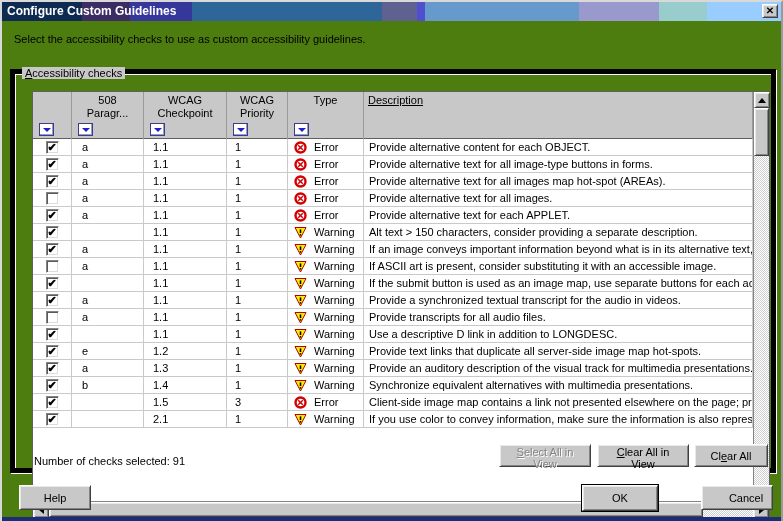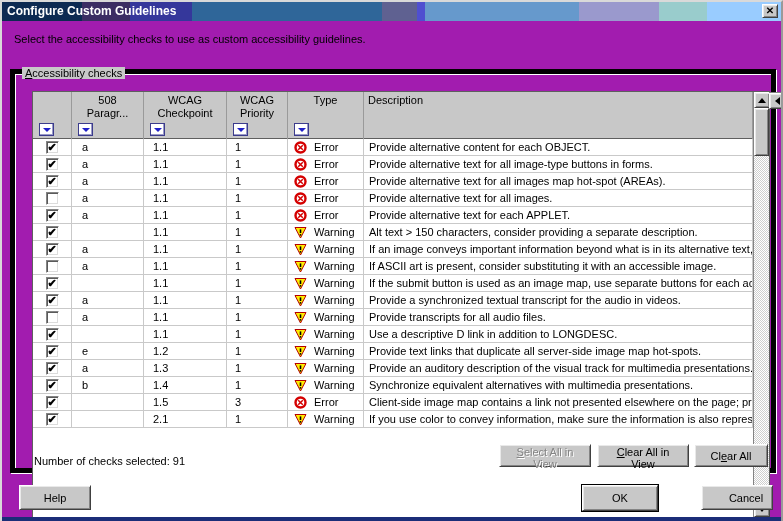--- a/index.html
+++ b/index.html
@@ -1,17 +1,17 @@
 <!DOCTYPE html>
 <html><head>
 <meta charset="utf-8">
 <style>
   html,body{margin:0;padding:0;background:#555;}
   *{box-sizing:border-box;}
-  .screen{position:relative;width:783px;height:521px;background:#a21caf;
+  .screen{position:relative;width:783px;height:521px;background:#4d7c0f;
     font-family:"Liberation Sans",sans-serif;font-size:11px;color:#000;overflow:hidden;
     border-top:2px solid #d9d9d9;border-left:2px solid #d9d9d9;border-right:2px solid #9a9a9a;}
   
   .titlebar{position:absolute;left:0;top:0;width:779px;height:19px;
     background:linear-gradient(to right,
       #0c2a52 0 80px,#3b2d63 80px 128px,#35379b 128px 190px,#2f6699 190px 380px,
       #5f6191 380px 415px,#4f4fd0 415px 423px,#6699cc 423px 577px,#9a99cd 577px 657px,
       #99cccc 657px 705px,#99ccff 705px 779px);}
   .titlebar .title{color:#fff;font-weight:bold;font-size:12px;line-height:19px;padding-left:5px;display:inline-block;}
   .close-btn{position:absolute;right:3px;top:2px;width:16px;height:14px;padding:0;
@@ -20,28 +20,28 @@
     box-shadow:inset 1px 1px 0 #e9e9e9, inset -1px -1px 0 #848484;}
   .close-btn .x{font-size:10px;font-weight:bold;line-height:10px;}
   .subtitle{position:absolute;left:12px;top:31px;text-align:right;}
   
   .group{position:absolute;left:8px;top:67px;width:766px;height:404px;
     border:5px solid #000000;box-shadow:1px 1px 0 #fff, inset 1px 1px 0 #fff;}
   .legend{position:absolute;left:7px;top:-7px;background:#c8c8c8;padding:0 3px;}
   .legend .key,.mn .key{text-decoration:underline;}
   
   .table{position:absolute;left:17px;top:17px;width:738px;height:427px;
-    border:1px solid #5f5f5f;background:#fff;display:flex;flex-direction:row;}
+    border:1px solid #5f5f5f;background:#fff;display:flex;flex-direction:column;}
   .table-top{display:flex;flex:1;min-height:0;}
   .content-col{width:720px;display:flex;flex-direction:column;min-height:0;}
   .grid-header{height:47px;background:#c8c8c8;border-bottom:1px solid #5f5f5f;}
   .hlabels{display:grid;grid-template-columns:39px 72px 83px 61px 76px 1fr;height:31px;}
   .hcell{border-right:1px solid #9a9a9a;padding:2px 4px 0 4px;overflow:hidden;}
   .hline{line-height:13px;white-space:nowrap;}
-  .al-left{text-align:left;} .al-center{text-align:center;} .al-right{text-align:center;}
+  .al-left{text-align:left;text-decoration:underline;} .al-center{text-align:center;} .al-right{text-align:center;}
   .frow{display:grid;grid-template-columns:39px 72px 83px 61px 76px 1fr;height:16px;}
   .fcell{border-right:1px solid #9a9a9a;position:relative;}
   .filter-btn{position:absolute;left:6px;top:0px;width:15px;height:13px;background:#fff;
     border:1px solid #3c3c8c;box-shadow:inset -1px -1px 0 #9a9ac8;padding:0;
     display:flex;align-items:center;justify-content:center;}
   .farrow{width:0;height:0;border-left:4px solid transparent;border-right:4px solid transparent;
     border-top:4px solid #2020c8;}
   .rows-viewport{flex:1;overflow:hidden;background:#fff;}
   .trow{display:grid;grid-template-columns:39px 72px 83px 61px 76px 1fr;height:17px;
     border-bottom:1px solid #c9c9c9;background:#fff;}

